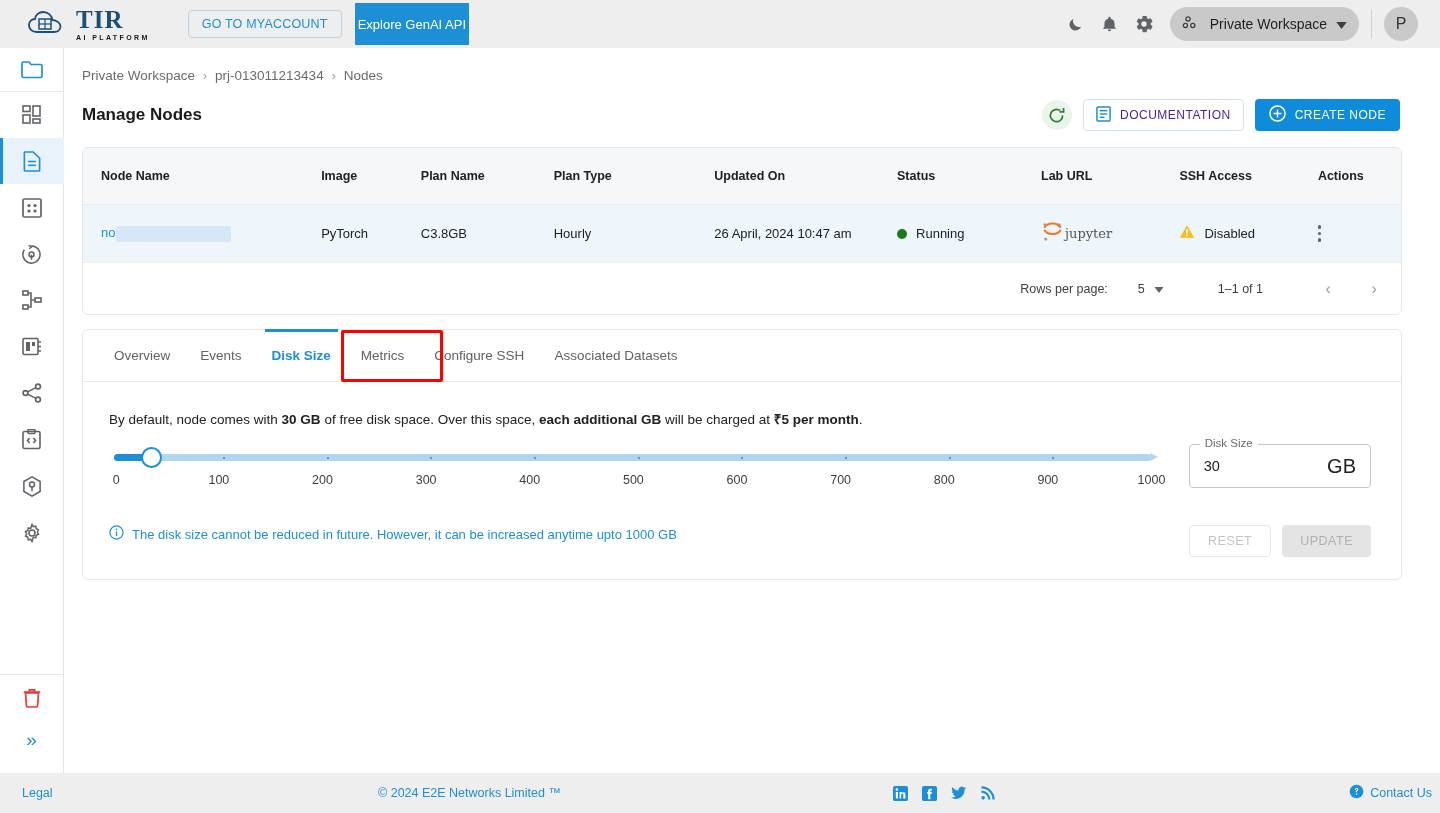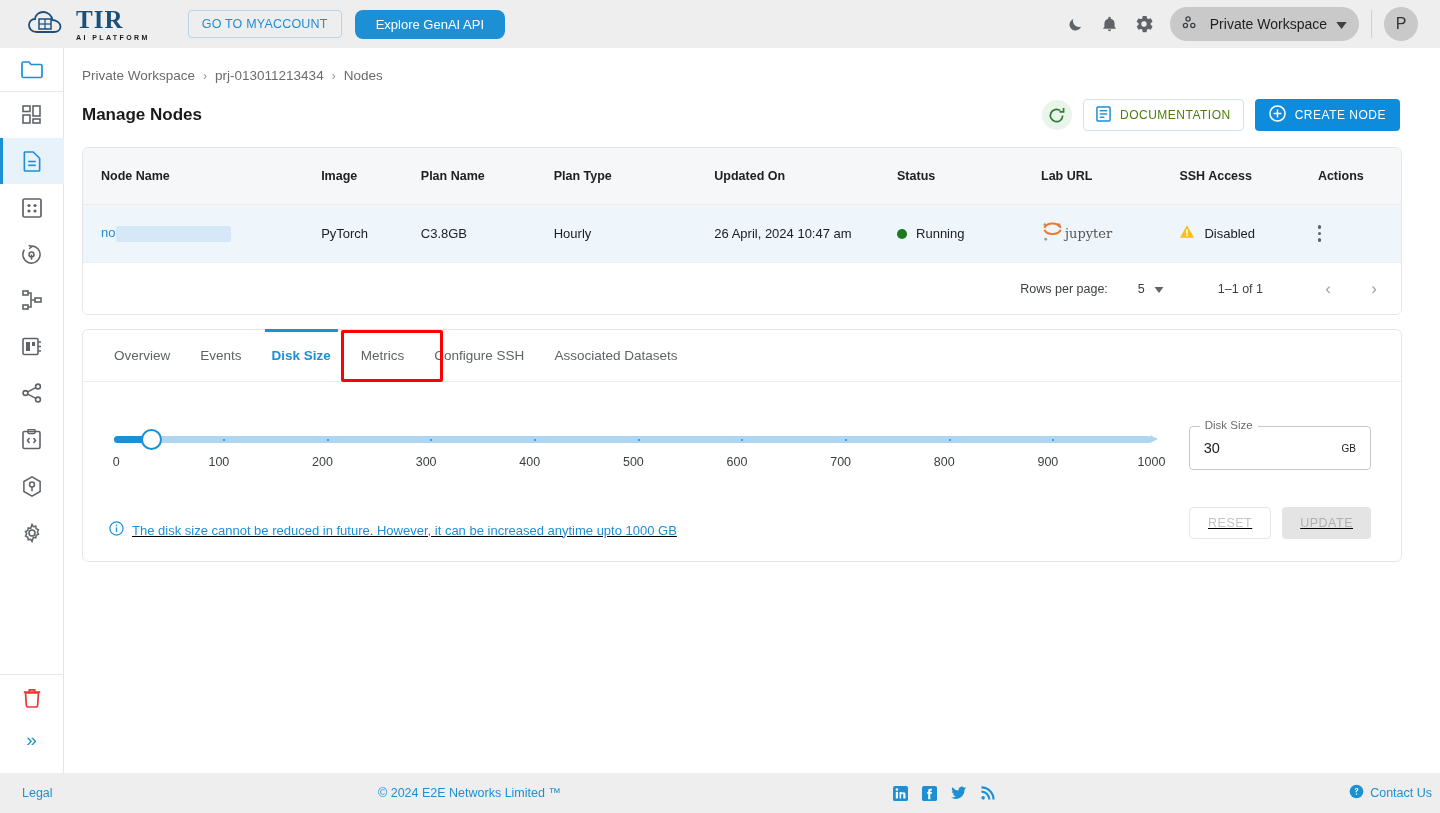--- a/index.html
+++ b/index.html
@@ -25,22 +25,22 @@
     font-size: 7px; color: #1a1a1a; letter-spacing: 2.4px;
     font-weight: bold; margin-top: 2px;
   }
   .btn-myaccount {
     margin-left: 38px; height: 28px; padding: 10px 13px;
     border: 1px solid #b9d4e8; border-radius: 4px; background: transparent;
     color: #1d8fd4; font-size: 12.5px; letter-spacing: .2px;
     display: flex; align-items: center; cursor: pointer;
   }
   .btn-genai {
-    margin-left: 13px; height: 29px; padding: 0 21px;
-    border: none; border-radius: 8px; background: #1d8fd4;
+    margin-left: 13px; height: 42px; padding: 0 3px;
+    border: none; border-radius: 0; background: #1d8fd4;
     color: #fff; font-size: 13px; display: flex; align-items: center;
     cursor: pointer;
   }
   .top-right { margin-left: auto; display: flex; align-items: center; gap: 0; padding-right: 22px; }
   .icon-btn {
     width: 34px; height: 34px; display: flex; align-items: center;
     justify-content: center; cursor: pointer; color: #5f6368;
   }
   .ws-chip {
     margin-left: 9px; height: 34px; background: #c9c9c9; border-radius: 18px;
@@ -93,21 +93,21 @@
   }
   .page-title { font-size: 17px; font-weight: bold; color: #1a1a1a; }
   .head-actions { margin-left: auto; display: flex; align-items: center; gap: 11px; }
   .refresh-circle {
     width: 30px; height: 30px; border-radius: 50%; background: #e9f5ea;
     display: flex; align-items: center; justify-content: center;
     color: #2e7d32; cursor: pointer;
   }
   .btn-doc {
     height: 32px; border: 1px solid #cfe3f3; border-radius: 4px; background: #fff;
-    color: #4d7c0f; font-size: 12px; letter-spacing: .5px; padding: 0 12px;
+    color: #4c1d95; font-size: 12px; letter-spacing: .5px; padding: 0 12px;
     display: flex; align-items: center; gap: 9px; cursor: pointer;
   }
   .btn-create {
     height: 32px; border: none; border-radius: 4px; background: #0f8bdb;
     color: #fff; font-size: 12px; letter-spacing: .5px; padding: 0 14px;
     display: flex; align-items: center; gap: 9px; cursor: pointer;
   }
 
   
   .card {
@@ -215,23 +215,23 @@
   .disk-field {
     margin-left: 33px; width: 185px; height: 44px; border: 1px solid #c4c7ca;
     border-radius: 4px; position: relative; display: flex; align-items: center;
     padding: 0 14px; margin-top: -10px;
   }
   .disk-legend {
     position: absolute; top: -8px; left: 10px; background: #fff; padding: 0 5px;
     font-size: 11.5px; color: #6b6b6b;
   }
   .disk-value { font-size: 14.5px; color: #202124; }
-  .disk-unit { margin-left: auto; font-size: 10px; color: #202124; }
-
-  .note-row { display: flex; align-items: flex-end; margin-top: 32px; text-decoration: underline; }
+  .disk-unit { margin-left: auto; font-size: 20px; color: #202124; }
+
+  .note-row { display: flex; align-items: flex-start; margin-top: 32px; }
   .note {
     font-size: 13px; color: #1d8fd4; display: flex; align-items: center; gap: 8px;
   }
   .panel-actions { margin-left: auto; display: flex; align-items: center; gap: 11px; }
   .btn-reset {
     height: 32px; padding: 0 18px; border: 1px solid #e6e6e6; border-radius: 4px;
     background: #fff; color: #c4c4c4; font-size: 12.5px; letter-spacing: .5px;
     cursor: default;
   }
   .btn-update {
@@ -534,20 +534,23 @@
       <div class="tab">Overview</div>
       <div class="tab">Events</div>
       <div class="tab active">Disk Size</div>
       <div class="tab">Metrics</div>
       <div class="tab">Configure SSH</div>
       <div class="tab">Associated Datasets</div>
     </div>
     <div class="tab-highlight"></div>
 
     <div class="panel">
+      <div class="desc">
+        <span>By default, node comes with </span><b>30 GB</b><span> of free disk space. Over this space, </span><b>each additional GB</b><span> will be charged at </span><b>₹5 per month</b><span>.</span>
+      </div>
 
       <div class="slider-row">
         <div class="slider-box">
           <div class="track">
             <div class="track-fill"></div>
             <span class="tick-dot" style="left:10.5%"></span>
             <span class="tick-dot" style="left:20.5%"></span>
             <span class="tick-dot" style="left:30.5%"></span>
             <span class="tick-dot" style="left:40.5%"></span>
             <span class="tick-dot" style="left:50.5%"></span>

